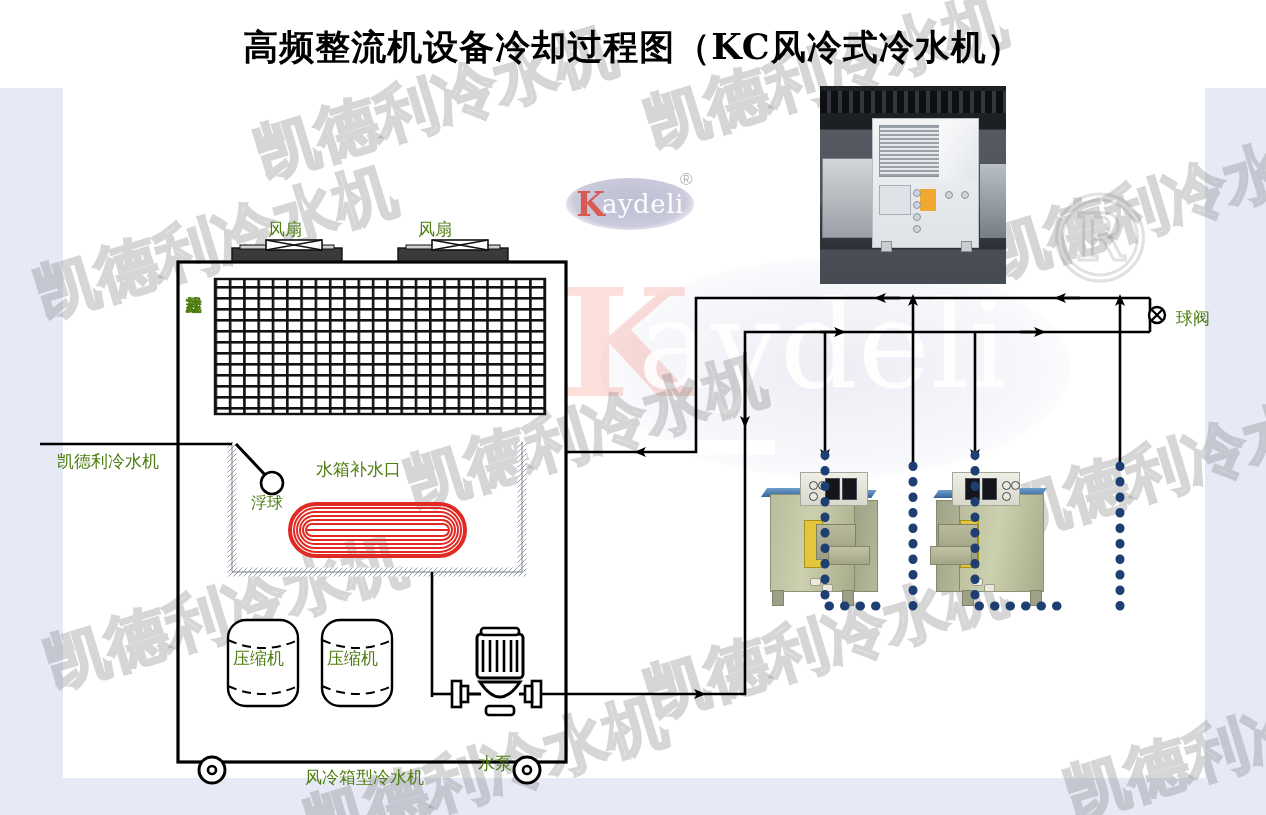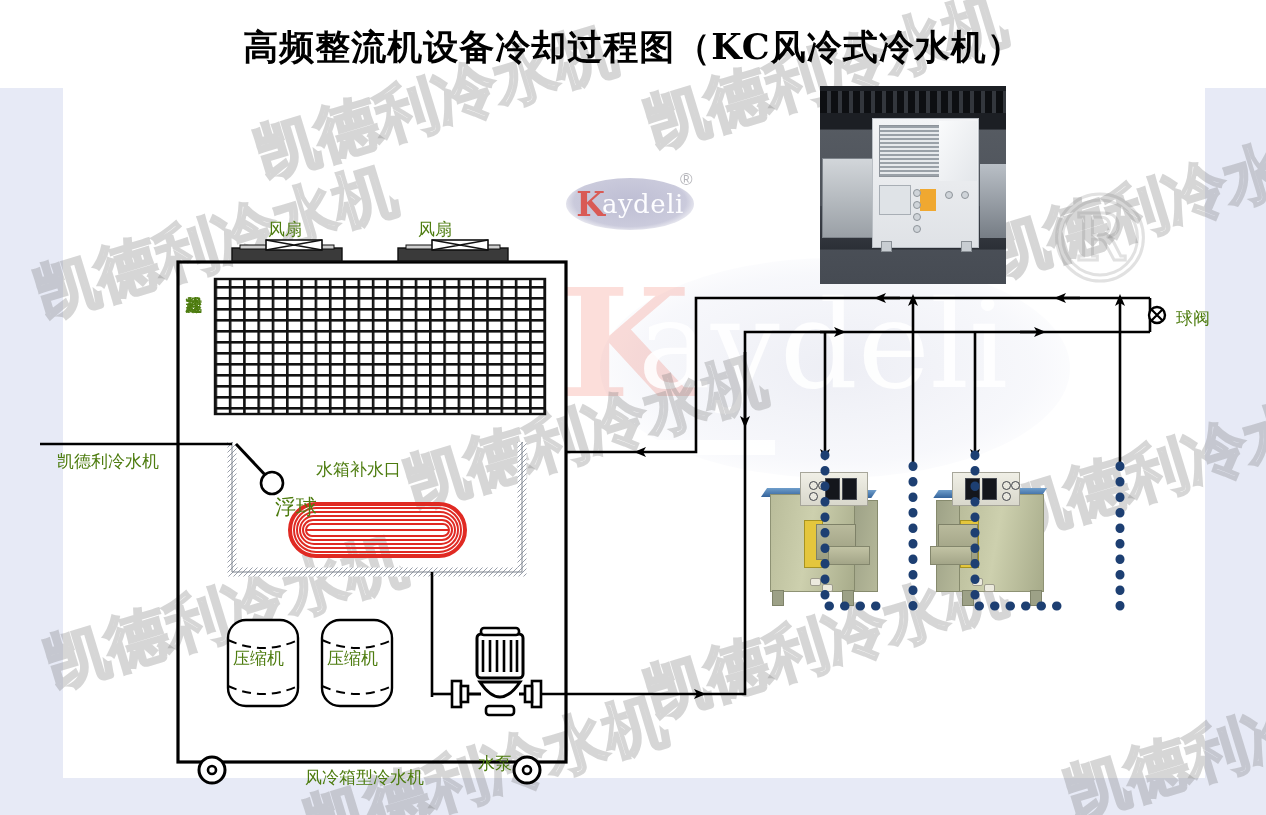--- a/index.html
+++ b/index.html
@@ -110,21 +110,21 @@
     background:linear-gradient(#6f9ecb,#34639b);transform:skewX(-34deg);}
   .rect-unit .leg{position:absolute;top:118px;width:10px;height:14px;background:#9da187;border:1px solid #7f8369;}
   .rect-unit .noz{position:absolute;width:9px;height:6px;background:#eceade;border:1px solid #9e9c8d;border-radius:2px;}
   
   #dia{position:absolute;left:0;top:0;width:1266px;height:815px;z-index:20;}
   .lbl{
     position:absolute;z-index:24;
     font-family:"DejaVu Sans","Liberation Sans",sans-serif;
     font-size:17px;color:#4d7c0f;white-space:nowrap;
   }
-  .lbl.sm{font-size:21px;margin-left:24px;}
+  .lbl.sm{font-size:16px;}
   .lbl.vert{writing-mode:vertical-rl;text-orientation:upright;line-height:1.02;font-size:17px;}
   #cap-equip{
     position:absolute;left:795px;top:676px;z-index:26;
     font-family:"DejaVu Serif","Liberation Serif",serif;
     font-size:34px;font-weight:bold;color:#17365d;white-space:nowrap;
   }
 </style>
 </head>
 <body>
 

